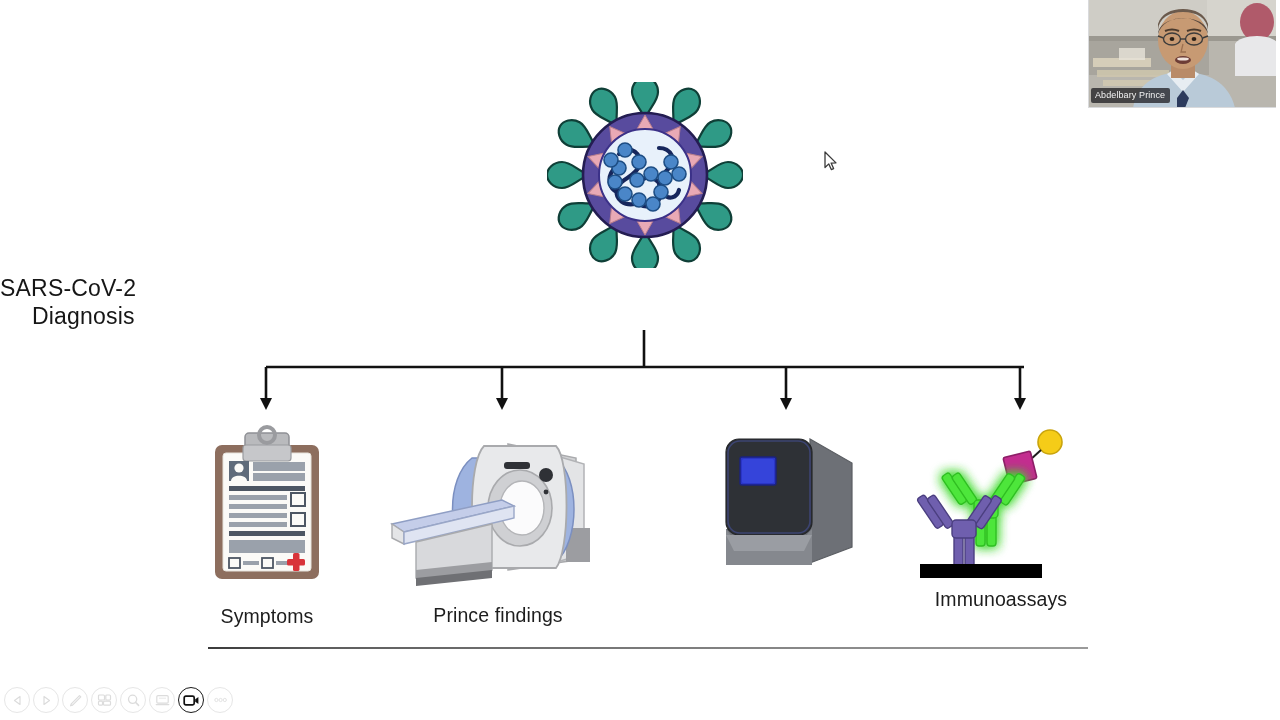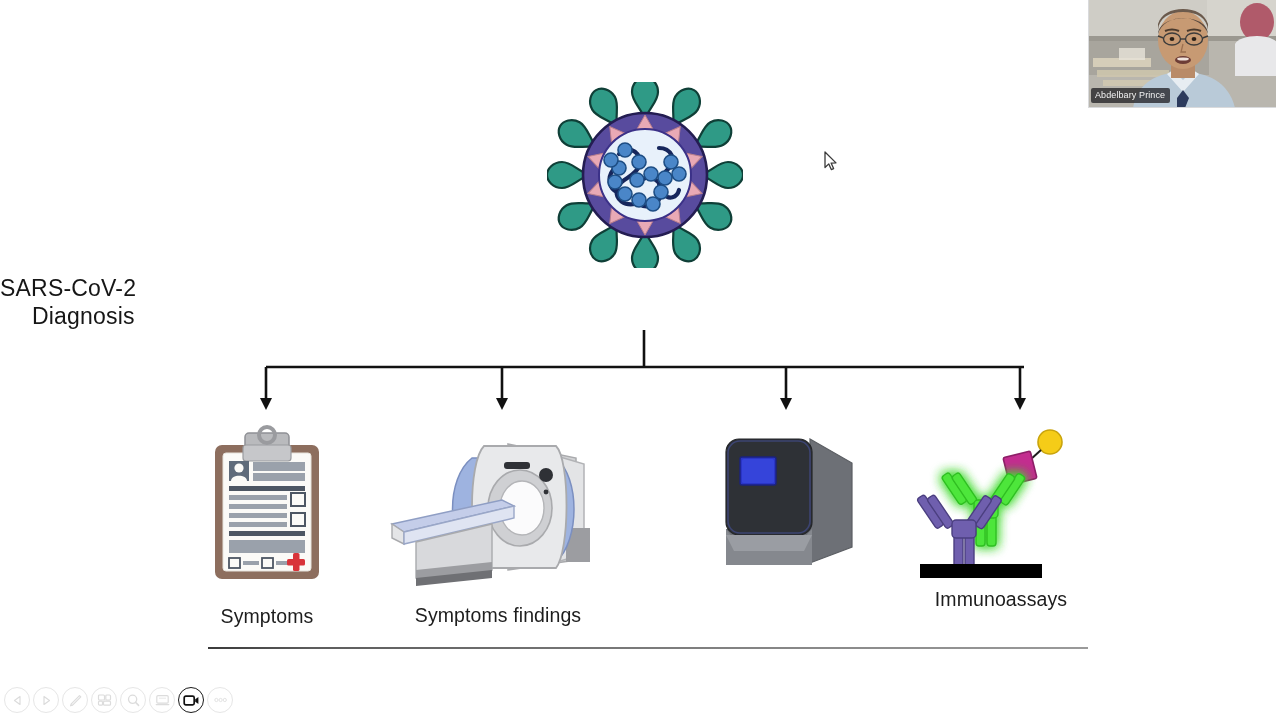--- a/index.html
+++ b/index.html
@@ -288,21 +288,21 @@
 
         <path d="M12,104 L122,80 L134,86 L24,112 Z" fill="#c4cde9" stroke="#8f9ec4" stroke-width="1.5"></path>
         <path d="M12,104 L24,112 L24,124 L12,118 Z" fill="#e4e5e7" stroke="#a9aaad" stroke-width="1.4"></path>
         <path d="M24,112 L134,86 L134,98 L24,124 Z" fill="#dfe4f2" stroke="#9aa7c8" stroke-width="1.4"></path>
 
         <path d="M36,122 L112,104 L112,150 L36,158 Z" fill="#d8d9dc" stroke="#a9aaad" stroke-width="1.4"></path>
         <path d="M36,150 L112,142 L112,152 L36,160 Z" fill="#9c9da1"></path>
         <path d="M36,158 L112,150 L112,158 L36,166 Z" fill="#6f7074"></path>
       </svg>
     </div>
-    <div class="node-label">Symptoms findings</div>
+    <div class="node-label">Prince findings</div>
   </div>
 
   <div class="node" id="node-2">
     <div class="node-art">
       <svg width="176" height="150" viewBox="0 0 176 150">
 
         <path d="M110,14 L152,38 L152,122 L110,138 Z" fill="#6d7076" stroke="#5b5e63" stroke-width="1.2"></path>
 
         <path d="M26,104 L112,104 L112,140 L26,140 Z" fill="#85888e"></path>
         <path d="M26,104 L112,104 L96,122 L40,122 Z" fill="#6f7278"></path>

